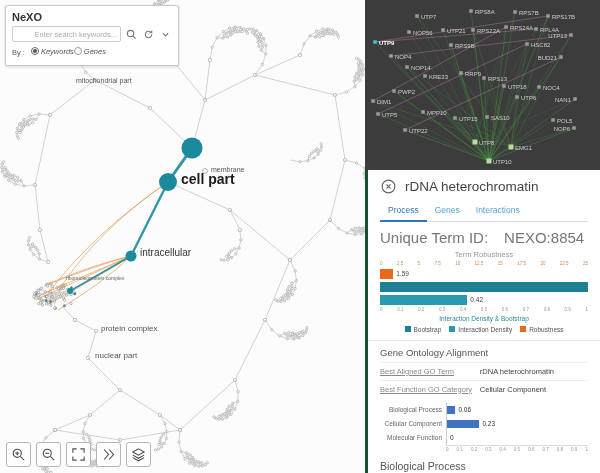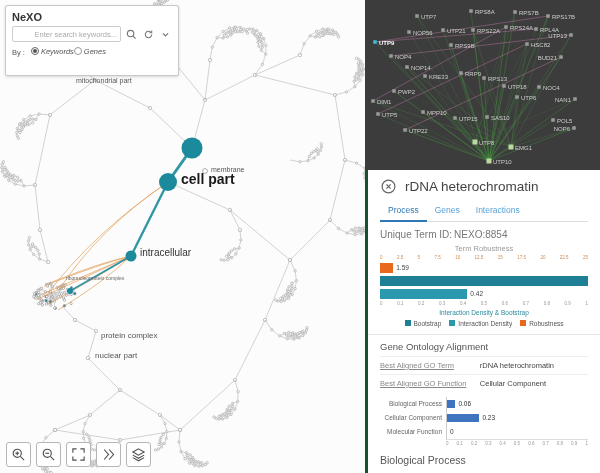--- a/index.html
+++ b/index.html
@@ -5,21 +5,21 @@
   html,body{margin:0;padding:0;background:#fff;font-family:"Liberation Sans",sans-serif;}
   .app{position:relative;width:600px;height:473px;overflow:hidden;background:#fff;}
 
   
   .left-panel{position:absolute;left:0;top:0;width:365px;height:473px;background:#fcfcfc;overflow:hidden;}
   #tree-svg{position:absolute;left:0;top:0;}
   #tree-labels{position:absolute;left:0;top:0;width:100%;height:100%;pointer-events:none;}
   .tree-label{position:absolute;white-space:nowrap;line-height:1;}
 
   .search-card{position:absolute;left:5px;top:5px;width:160px;background:#fff;border:1px solid #c8c8c8;border-radius:2px;
-    box-shadow:0 1px 3px rgba(0,0,0,.15);padding:5px 6px 18px;z-index:5;}
+    box-shadow:0 1px 3px rgba(0,0,0,.15);padding:5px 6px 8px;z-index:5;}
   .sc-title{font-size:11px;font-weight:bold;color:#333;}
   .sc-input-row{display:flex;align-items:center;gap:3px;margin-top:3px;}
   .sc-input-row input{flex:1;min-width:0;height:14px;border:1px solid #ccc;border-radius:2px;font-size:7.5px;padding:0 3px;color:#333;font-family:inherit;text-align:right;}
   .sc-input-row input::placeholder{color:#aaa;}
   .sc-icon{width:14px;height:14px;padding:0;border:none;background:none;display:flex;align-items:center;justify-content:center;cursor:pointer;}
   .sc-by-row{display:flex;align-items:center;gap:6px;margin-top:5px;font-size:7.5px;color:#555;}
   .sc-option{display:inline-flex;gap:2px;cursor:pointer;font-style:italic;}
   .radio{width:8px;height:8px;border:1px solid #999;border-radius:50%;display:inline-block;background:#fff;box-sizing:border-box;}
   .radio.checked{border-color:#666;}
   .radio.checked::after{content:"";display:block;width:4px;height:4px;border-radius:50%;background:#555;margin:1px;}
@@ -34,21 +34,21 @@
 
   
   .detail-panel{position:absolute;left:365px;top:170px;width:235px;height:316px;background:#fff;border-left:3px solid #14532d;
     box-sizing:border-box;padding:8px 12px 0;overflow:hidden;}
   .dp-header{display:flex;align-items:center;gap:8px;}
   .close-btn{width:17px;height:17px;flex:none;display:flex;cursor:pointer;}
   .dp-title{font-size:13.5px;color:#444;font-weight:500;}
   .tabs{display:flex;margin-top:6px;border-bottom:1px solid #ddd;}
   .tab{font-size:8.5px;color:#59a2d8;padding:4px 8px 5px;cursor:pointer;}
   .tab.active{color:#3077b5;border-bottom:2px solid #3077b5;margin-bottom:-1px;}
-  .uid-row{font-size:10px;color:#777;padding:7px 0 3px;display:flex;gap:2px;}
+  .uid-row{font-size:15px;color:#777;padding:7px 0 3px;display:flex;gap:16px;}
   .rb-title{text-align:center;font-size:7.5px;color:#999;margin-top:1px;}
   #rb-chart{margin-top:2px;}
   .ticks{display:flex;justify-content:space-between;font-size:4.5px;color:#999;line-height:1.2;}
   .top-ticks{color:#cf8a4e;}
   .rbar-row{display:flex;align-items:center;height:11px;margin:2px 0;}
   .rbar{height:10px;flex:none;}
   .rbar-label{font-size:6.5px;color:#444;margin-left:3px;}
   .rb-axis-label{text-align:center;font-size:6.5px;color:#2a8a9d;margin-top:2px;}
   .legend{display:flex;justify-content:center;gap:8px;margin-top:4px;font-size:6.5px;color:#555;align-items:center;}
   .legend-item{display:inline-flex;align-items:center;gap:3px;}
@@ -1360,21 +1360,21 @@
           <circle cx="168" cy="182" r="9" fill="#1b8a9c"></circle>
           <circle cx="131" cy="256" r="5.5" fill="#1b8a9c"></circle>
           <circle cx="70" cy="291" r="3" fill="#1b8a9c"></circle>
         </g>
       </svg>
     <div id="tree-labels">
         <div class="tree-label" style="left: 181px; top: 172px; font-size: 14px; font-weight: bold; color: rgb(26, 26, 26);">cell part</div>
         <div class="tree-label" style="left: 140px; top: 248px; font-size: 10px; font-weight: normal; color: rgb(51, 51, 51);">intracellular</div>
         <div class="tree-label" style="left: 211px; top: 166px; font-size: 7px; font-weight: normal; color: rgb(85, 85, 85);">membrane</div>
         <div class="tree-label" style="left: 76px; top: 77px; font-size: 7px; font-weight: normal; color: rgb(85, 85, 85);">mitochondrial part</div>
-        <div class="tree-label" style="left: 101px; top: 332px; font-size: 8px; font-weight: normal; color: rgb(85, 85, 85);">protein complex</div>
+        <div class="tree-label" style="left: 101px; top: 325px; font-size: 8px; font-weight: normal; color: rgb(85, 85, 85);">protein complex</div>
         <div class="tree-label" style="left: 95px; top: 352px; font-size: 8px; font-weight: normal; color: rgb(85, 85, 85);">nuclear part</div>
         <div class="tree-label" style="left: 66px; top: 276px; font-size: 5px; font-weight: normal; color: rgb(102, 102, 102);">ribonucleoprotein complex</div>
       </div>
 
     <div class="search-card">
       <div class="sc-title">NeXO</div>
       <div class="sc-input-row">
         <input placeholder="Enter search keywords..." style="">
         <button class="sc-icon">
           <svg width="11" height="11" viewBox="0 0 24 24" fill="none" stroke="#777" stroke-width="2.5">
@@ -1733,21 +1733,21 @@
 
     <div class="hr"></div>
 
     <div class="goa-title">Gene Ontology Alignment</div>
     <div id="goa-table">
         <div class="goa-row">
           <span class="goa-label">Best Aligned GO Term</span>
           <span class="goa-value">rDNA heterochromatin</span>
         </div>
         <div class="goa-row">
-          <span class="goa-label">Best Aligned GO Function</span>
+          <span class="goa-label">Best Function GO Category</span>
           <span class="goa-value">Cellular Component</span>
         </div>
       </div>
     <div id="al-chart">
         <div class="arow">
           <span class="alab">Biological Process</span>
           <div class="abar-wrap">
             <div class="abar" style="width: 6%; background: rgb(63, 116, 192);"></div>
             <span class="aval">0.06</span>
           </div>

